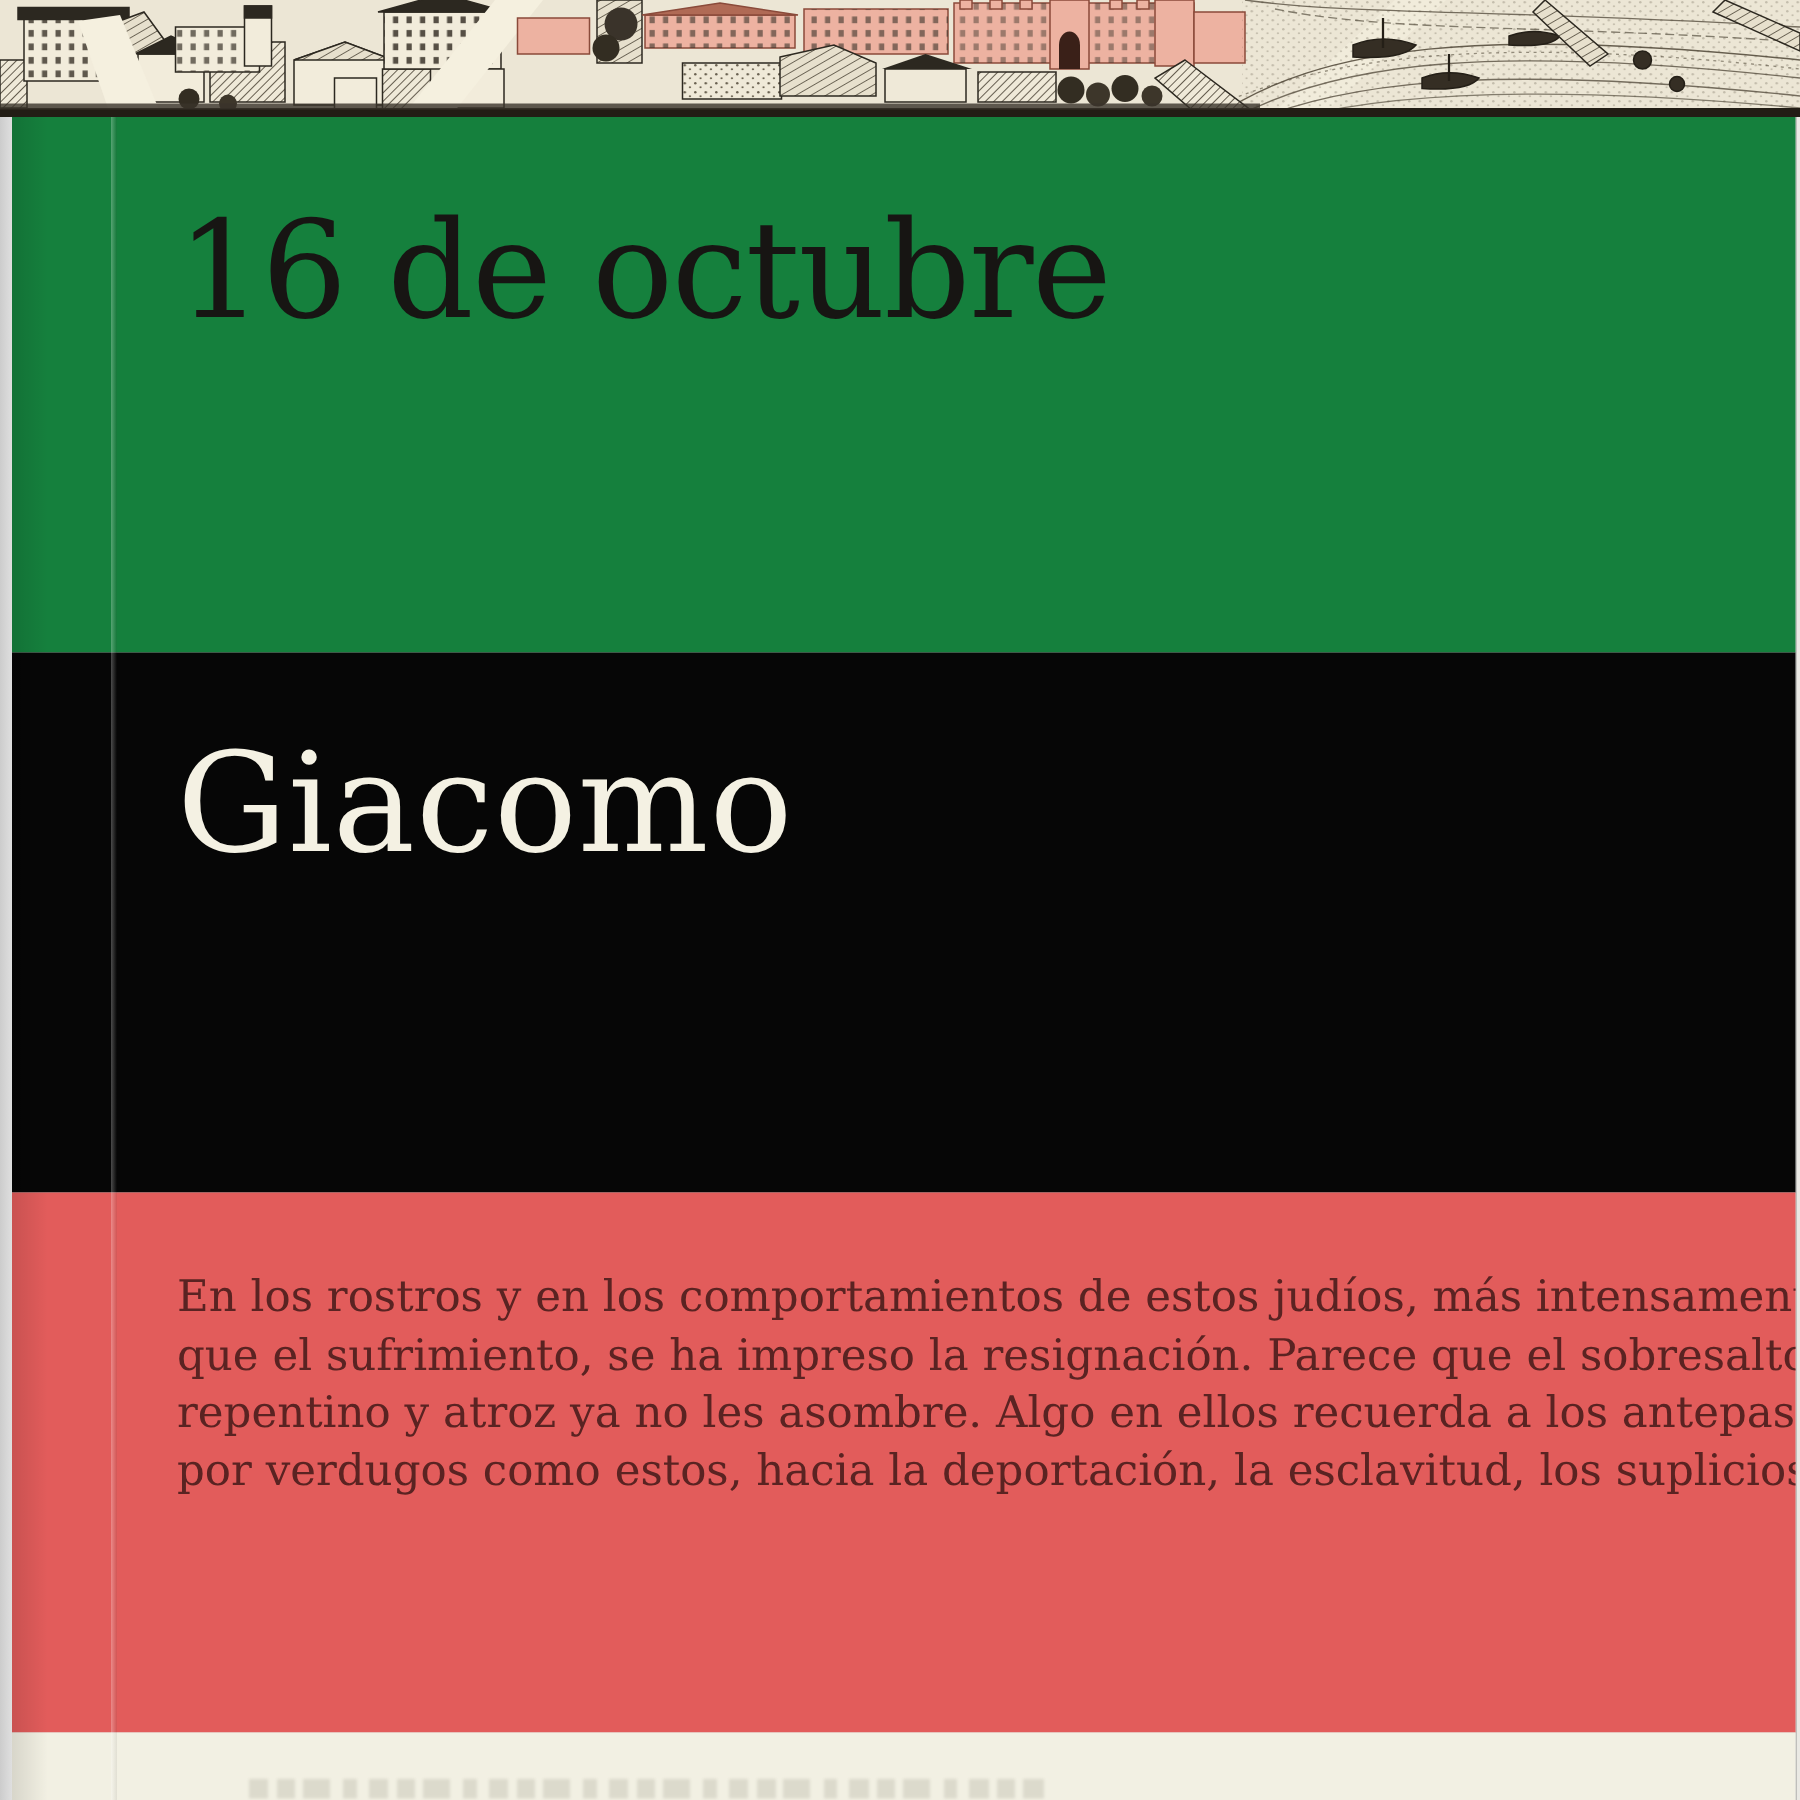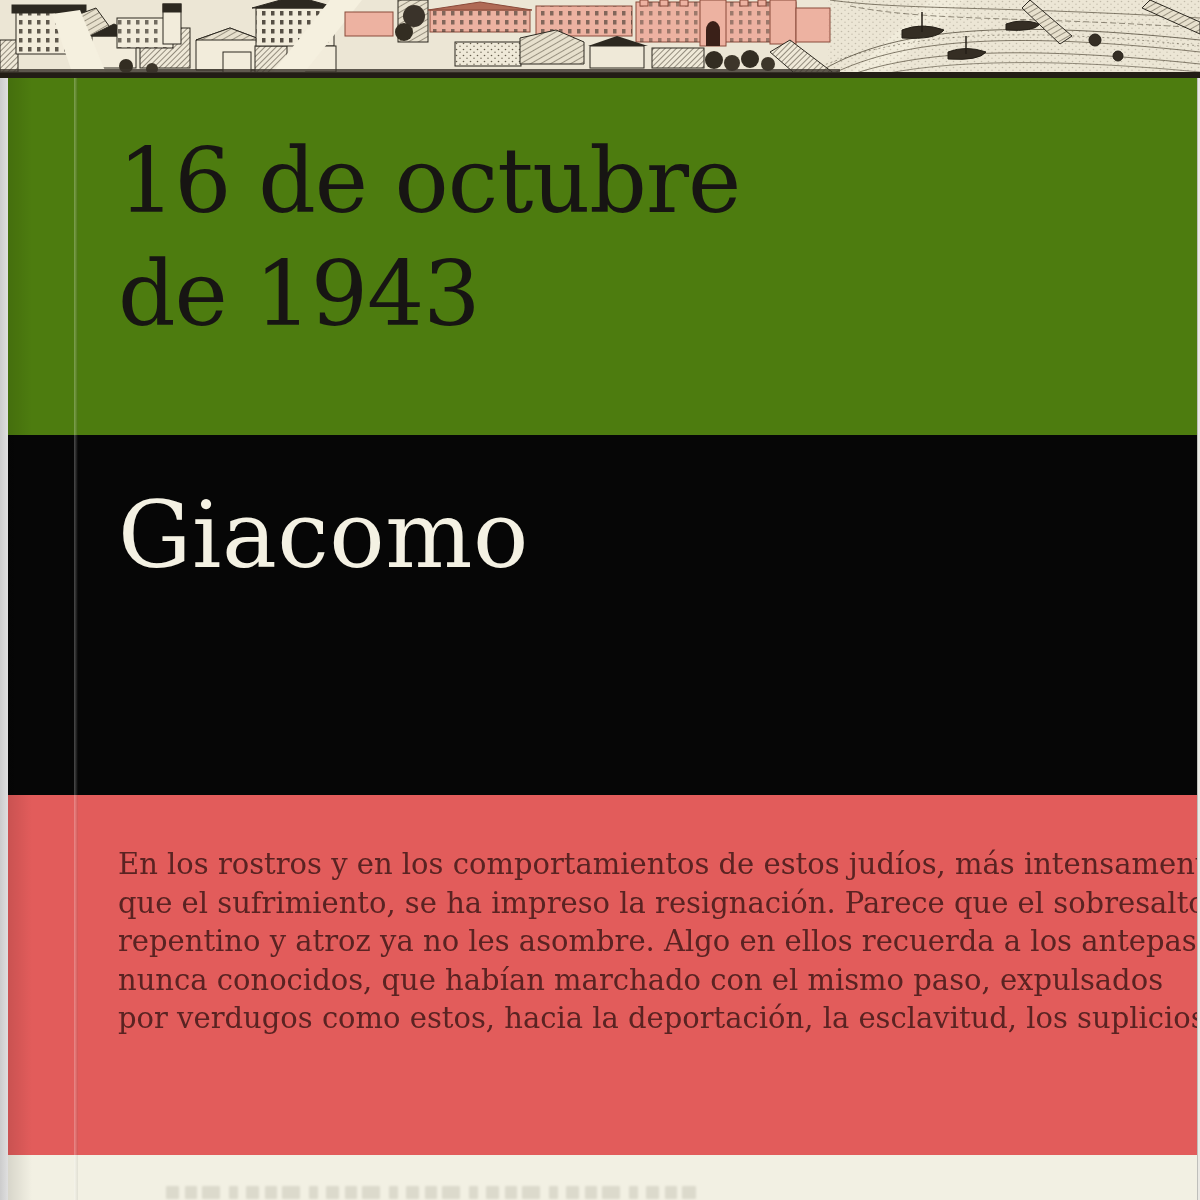--- a/index.html
+++ b/index.html
@@ -36,21 +36,21 @@
     background:linear-gradient(90deg,rgba(0,0,0,.11),rgba(0,0,0,0));
     pointer-events:none;z-index:5;
   }
   .fold-crease{
     position:absolute;left:74px;top:78px;bottom:0;width:4px;
     background:linear-gradient(90deg,rgba(255,255,255,.28),rgba(0,0,0,.07));
     pointer-events:none;z-index:5;
   }
 
   .band-cream-top{
-    height:357px;background:#4d7c0f;
+    height:357px;background:#15803d;
     box-sizing:border-box;padding:46px 40px 0 110px;overflow:hidden;
   }
   .band-black{
     height:360px;background:#060606;
     box-sizing:border-box;padding:40px 40px 4px 110px;overflow:hidden;
   }
   .band-red{
     height:360px;background:#e25c5b;
     box-sizing:border-box;padding:50px 60px 0 110px;overflow:hidden;
   }
@@ -209,36 +209,34 @@
   </div>
 
   <div class="left-gutter"></div>
   <div class="right-sliver"></div>
 
   <div class="cover">
 
     <div class="band-cream-top">
       <h1 class="book-title">
         <span>16 de octubre</span>
-        <span>de 1943</span>
       </h1>
     </div>
 
     <div class="band-black">
       <h2 class="book-author">
         <span>Giacomo</span>
       </h2>
     </div>
 
     <div class="band-red">
       <p class="cover-quote">
         <span>En los rostros y en los comportamientos de estos judíos, más intensamente</span>
         <span>que el sufrimiento, se ha impreso la resignación. Parece que el sobresalto</span>
         <span>repentino y atroz ya no les asombre. Algo en ellos recuerda a los antepasados</span>
-        <span>nunca conocidos, que habían marchado con el mismo paso, expulsados</span>
         <span>por verdugos como estos, hacia la deportación, la esclavitud, los suplicios,</span>
       </p>
     </div>
 
     <div class="band-cream-bottom">
       <div class="cutoff-strip"></div>
     </div>
 
   </div>
 

